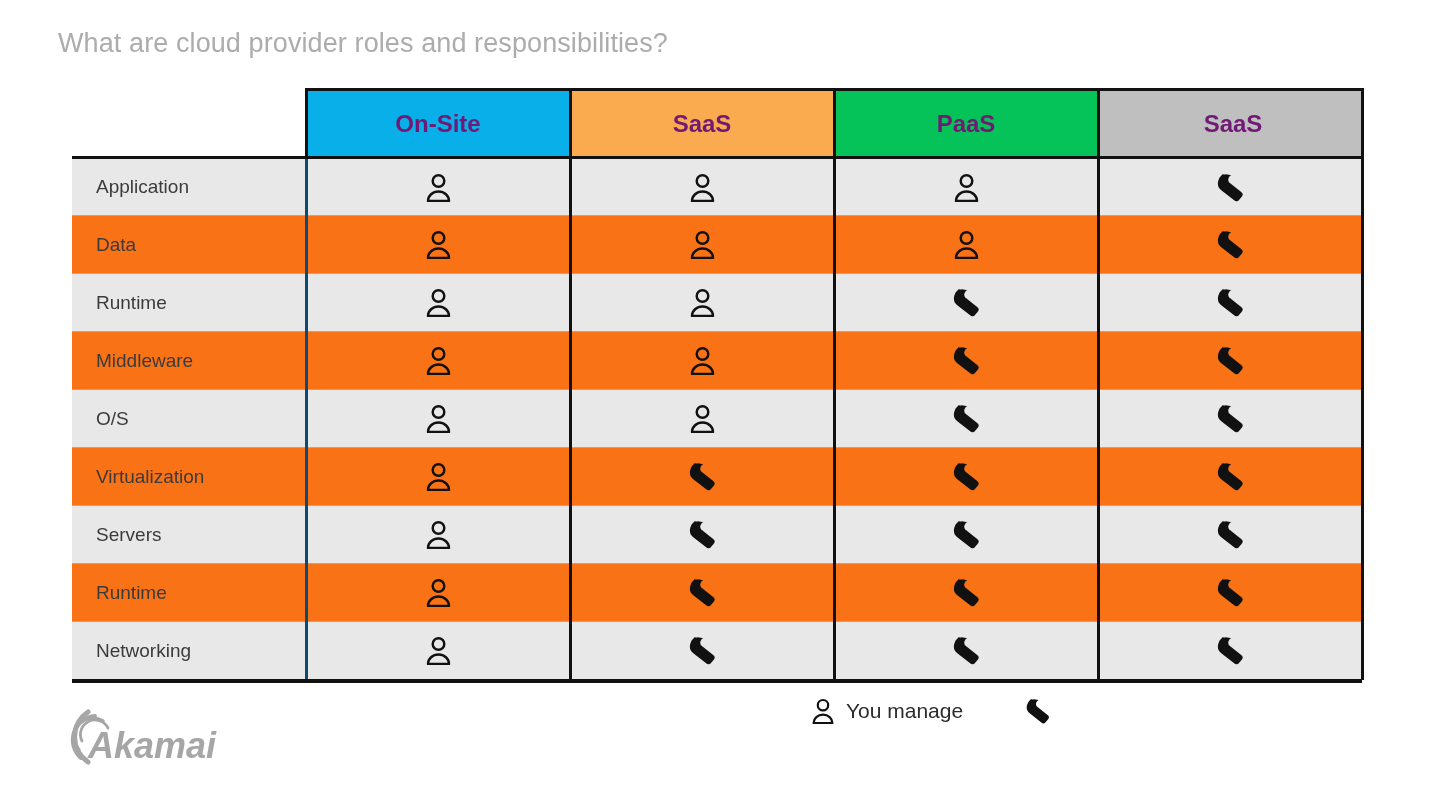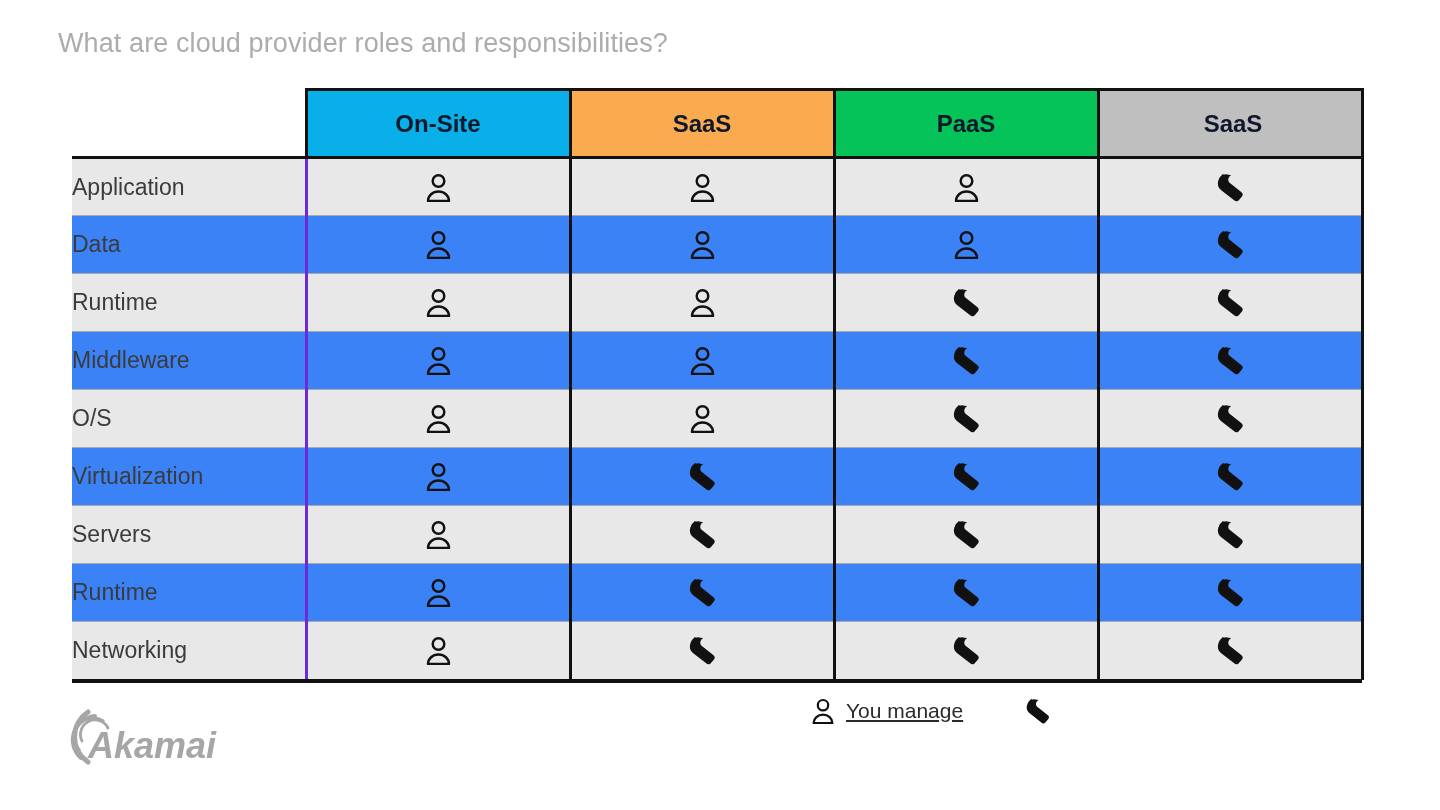--- a/index.html
+++ b/index.html
@@ -38,21 +38,21 @@
   }
   #matrix col.c-label { width: 234px; }
   #matrix col.c-col   { width: 264px; }
 
   
   #matrix thead th {
     height: 68px;
     padding: 0;
     font-size: 24px;
     font-weight: bold;
-    color: #0f172a;
+    color: #701a75;
     text-align: center;
     vertical-align: middle;
     border: 3px solid #111111;
     box-sizing: border-box;
   }
   #matrix thead th.corner {
     background: #ffffff;
     border: none;
     border-bottom: 3px solid #111111;
   }
@@ -61,34 +61,35 @@
   #matrix tbody td {
     height: 58px;
     padding: 0;
     vertical-align: middle;
     box-sizing: border-box;
     border-bottom: 1.5px solid #a9a9a9;
   }
   #matrix tbody tr:last-child td { border-bottom: none; }
 
   #matrix tbody td.rowlabel {
-    font-size: 23px;
+    font-size: 19px;
     color: #3b3b3b;
+    padding-left: 24px;
     text-align: left;
-    border-right: 3px solid #6d28d9;
+    border-right: 3px solid #0c4a6e;
   }
   #matrix tbody td.cell {
     text-align: center;
     border-right: 3px solid #111111;
   }
   #matrix tbody td.cell.lastcol { border-right: 3px solid #111111; }
 
   
   #matrix tbody tr.odd td { background: #e8e8e8; }
-  #matrix tbody tr.even td { background: #3b82f6; }
+  #matrix tbody tr.even td { background: #f97316; }
 
   
   #matrix tbody tr:first-child td { border-top: 3px solid #111111; }
   #frame-bottom {
     position: absolute;
     left: 72px;
     top: 679px;
     width: 1290px;
     height: 4px;
     background: #111111;
@@ -112,21 +113,20 @@
   }
   .legend-item {
     display: flex;
     align-items: center;
     gap: 12px;
   }
   .legend-text {
     font-size: 21px;
     color: #2b2b2b;
     white-space: nowrap;
-    text-decoration: underline;
   }
 
   
   #akamai-logo {
     position: absolute;
     left: 48px;
     top: 706px;
     width: 180px;
     height: 62px;
   }

